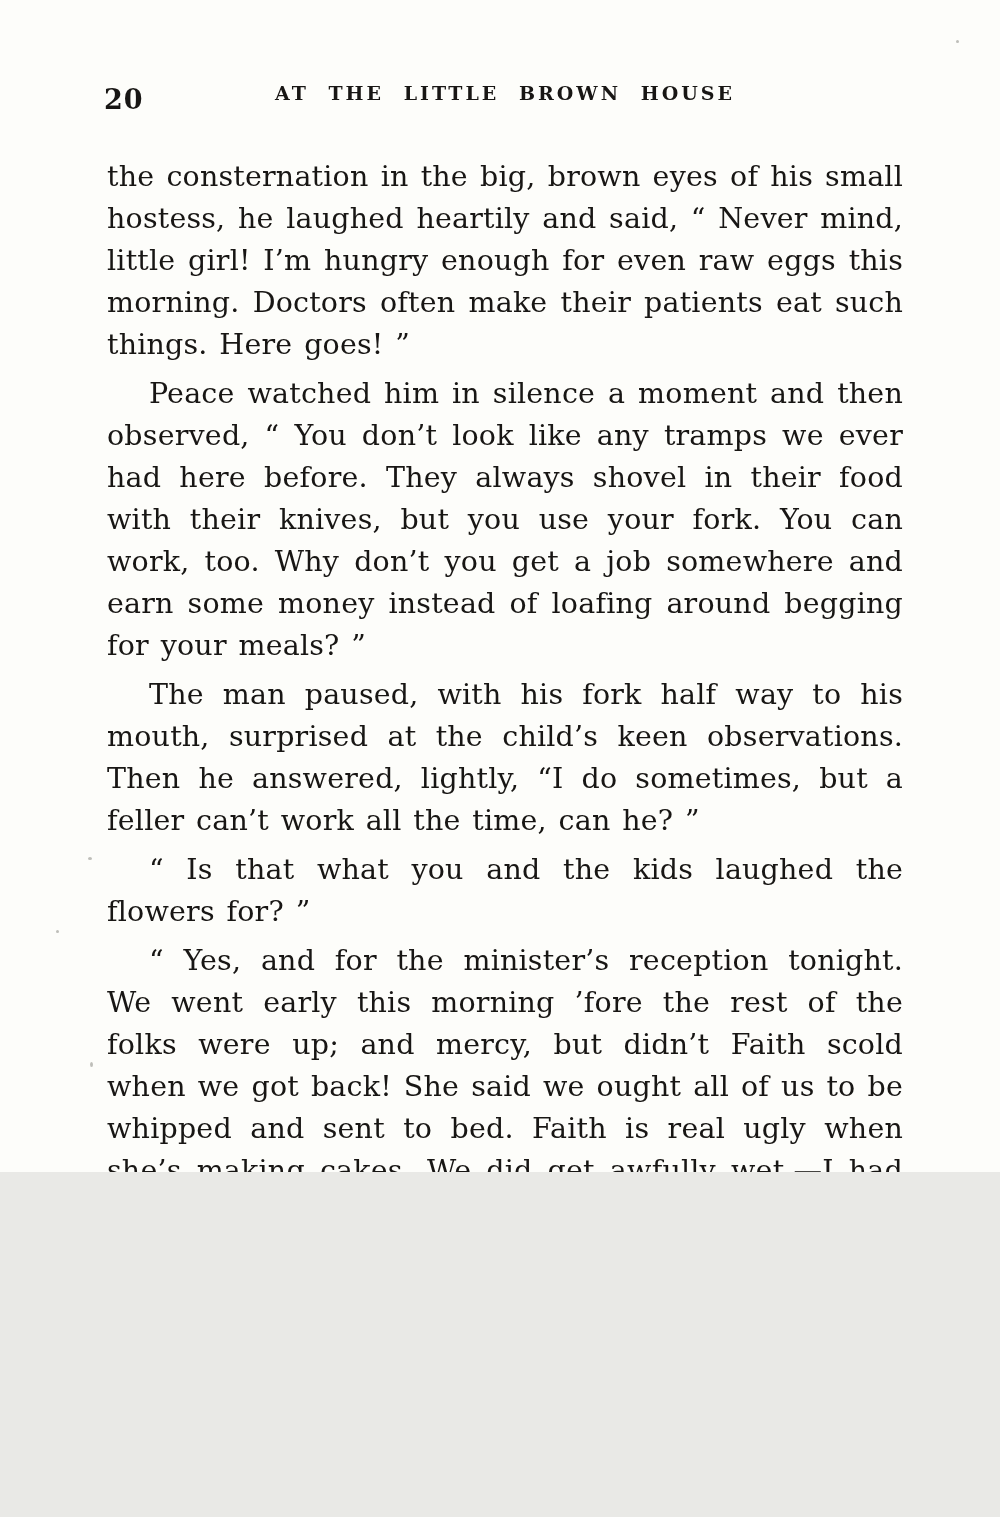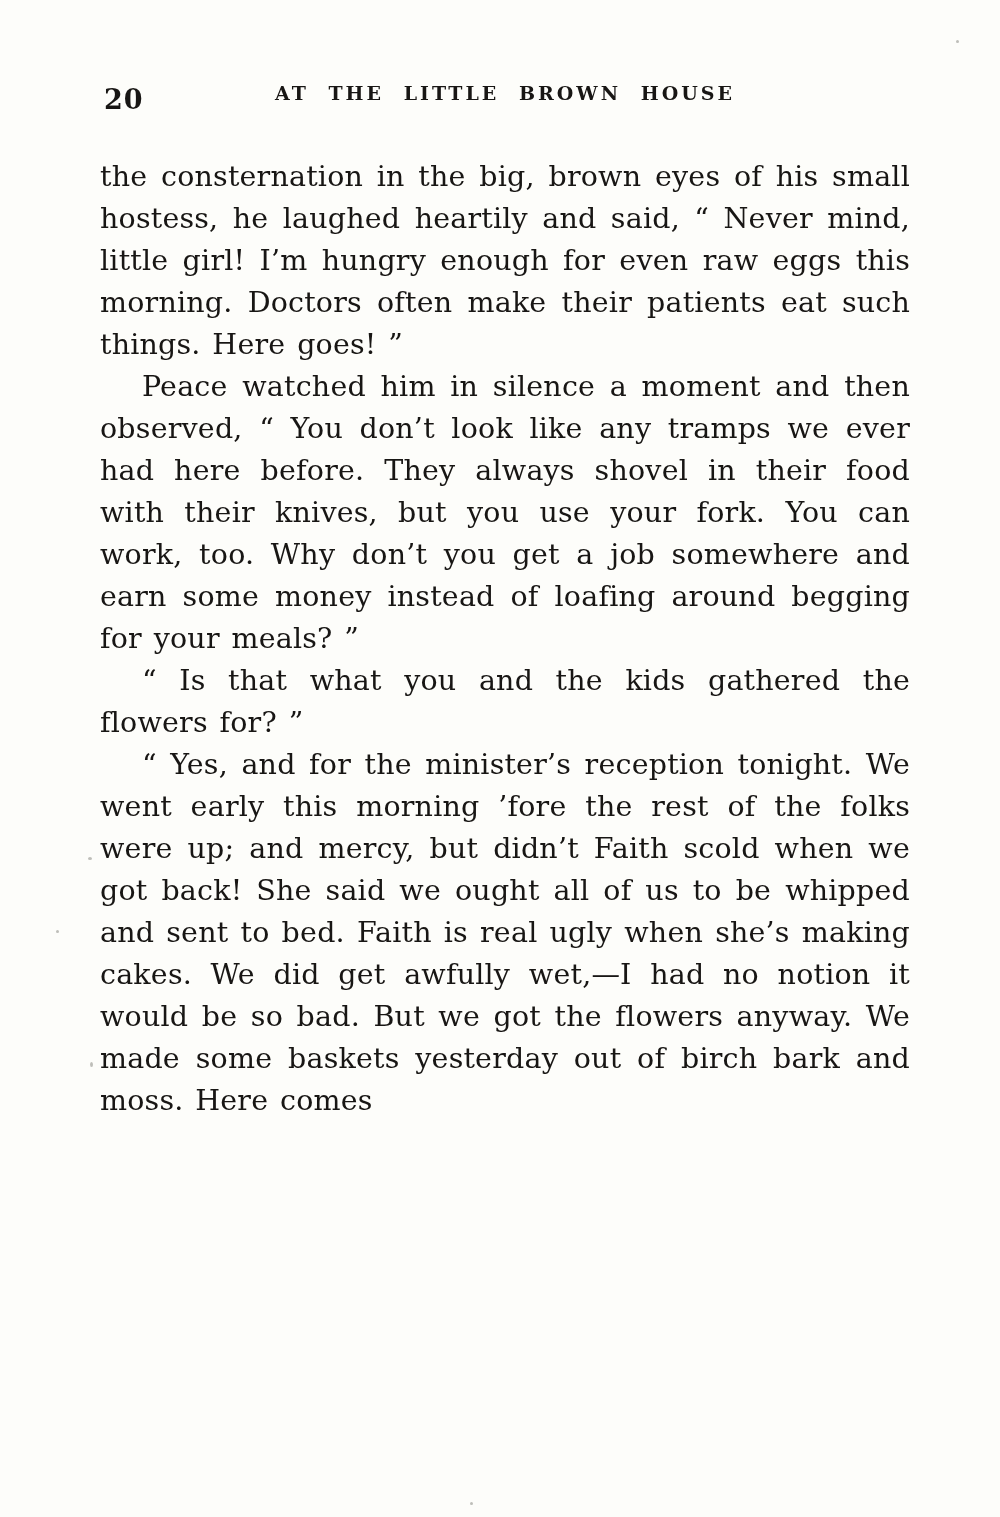--- a/index.html
+++ b/index.html
@@ -3,21 +3,21 @@
 <meta charset="utf-8">
 <style>
   html, body {
     margin: 0;
     padding: 0;
     background: #e9e9e6;
   }
   .page {
     position: relative;
     width: 1000px;
-    height: 1517px;
+    height: 1172px;
     margin: 0 auto;
     background: #fdfdfa;
     box-sizing: border-box;
     padding: 80px 90px 0 100px;
     font-family: "DejaVu Serif", "Liberation Serif", serif;
     color: #181614;
     overflow: hidden;
   }
   .running-head {
     position: relative;
@@ -35,21 +35,21 @@
   .running-title {
     display: block;
     text-align: center;
     font-size: 19px;
     font-weight: bold;
     letter-spacing: 3px;
     word-spacing: 10px;
     padding-top: 2px;
   }
   .body-text p {
-    margin: 0;
+    margin: 7px;
     font-size: 28.5px;
     line-height: 42px;
     text-align: justify;
     text-indent: 42px;
     letter-spacing: 0.2px;
     word-spacing: 2.5px;
   }
   .body-text p.no-indent {
     text-indent: 0;
   }
@@ -72,21 +72,22 @@
 <div class="page">
 
   <header class="running-head">
     <span class="page-number">20</span>
     <span class="running-title">AT THE LITTLE BROWN HOUSE</span>
   </header>
 
   <main class="body-text">
     <p class="no-indent">the consternation in the big, brown eyes of his small hostess, he laughed heartily and said, “ Never mind, little girl! I’m hungry enough for even raw eggs this morning. Doctors often make their patients eat such things. Here goes! ”</p>
     <p>Peace watched him in silence a moment and then observed, “ You don’t look like any tramps we ever had here before. They always shovel in their food with their knives, but you use your fork. You can work, too. Why don’t you get a job somewhere and earn some money instead of loafing around begging for your meals? ”</p>
-    <p>“ Is that what you and the kids gathered the flowers for? ”</p>
+    <p>The man paused, with his fork half way to his mouth, surprised at the child’s keen observations. Then he answered, lightly, “I do sometimes, but a feller can’t work all the time, can he? ”</p>
+    <p>“ Is that what you and the kids laughed the flowers for? ”</p>
     <p>“ Yes, and for the minister’s reception tonight. We went early this morning ’fore the rest of the folks were up; and mercy, but didn’t Faith scold when we got back! She said we ought all of us to be whipped and sent to bed. Faith is real ugly when she’s making cakes. We did get awfully wet,—I had no notion it would be so bad. But we got the flowers anyway. We made some baskets yesterday out of birch bark and moss. Here comes</p>
   </main>
 
   <span class="speck speck-1"></span>
   <span class="speck speck-2"></span>
   <span class="speck speck-3"></span>
   <span class="speck speck-4"></span>
   <span class="speck speck-5"></span>
 
 </div>

